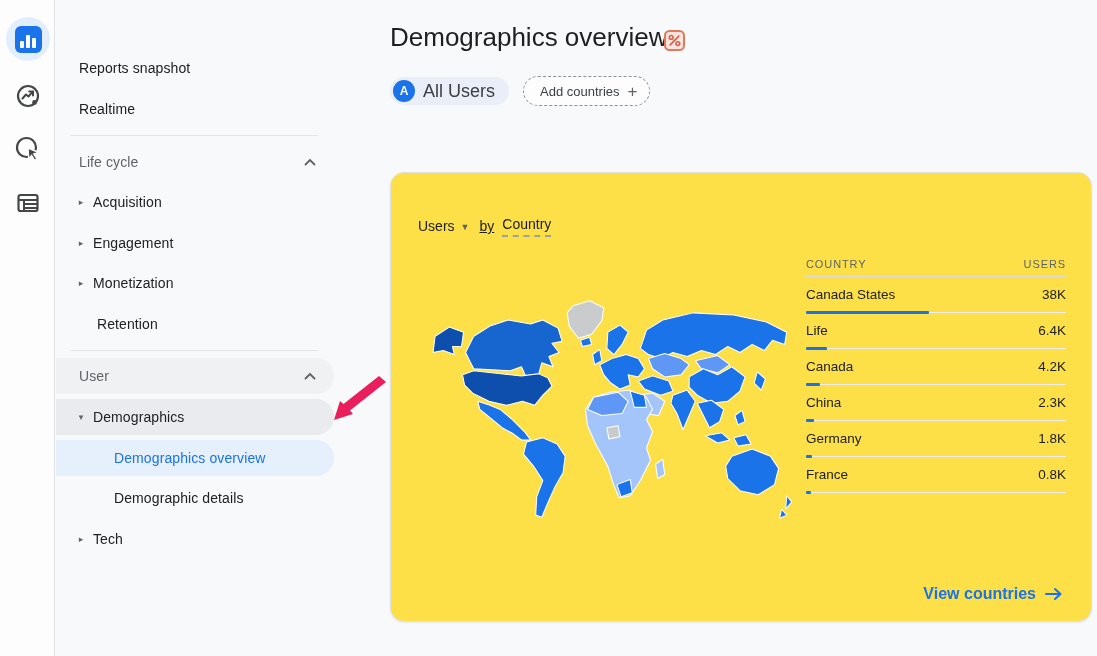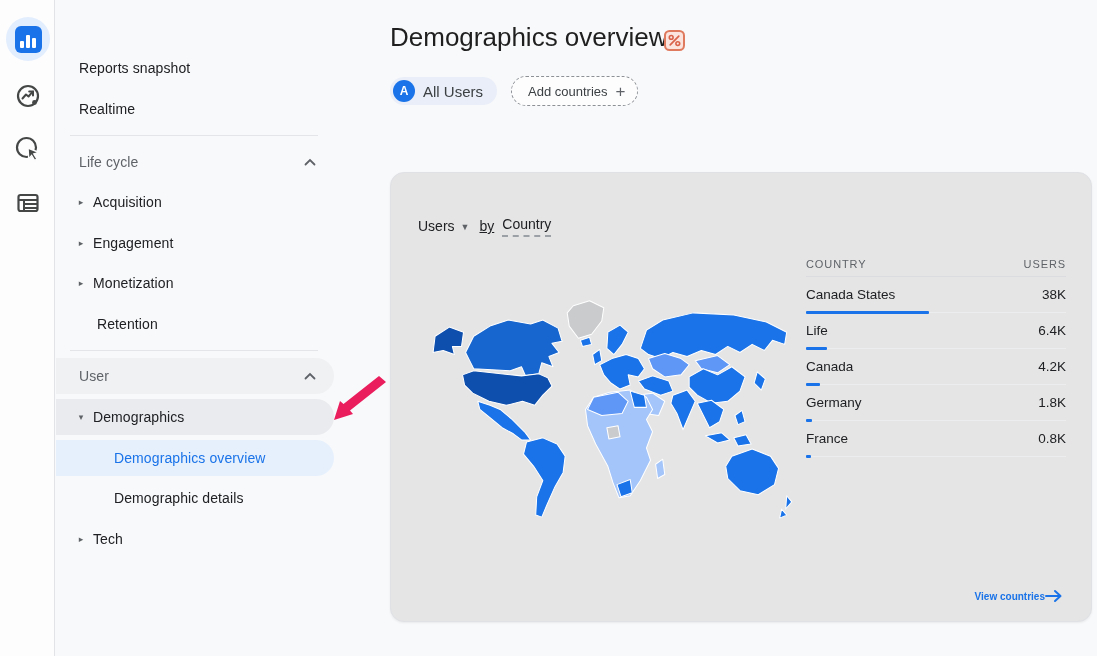--- a/index.html
+++ b/index.html
@@ -42,43 +42,43 @@
   .annot-arrow { position:absolute; left:330px; top:372px; z-index:9; }
   
   .main { position:absolute; left:360px; top:0; width:737px; height:656px; }
   .page-title { position:absolute; left:30px; top:22px; font-size:26px; font-weight:400; color:#1f1f1f; }
   .title-badge { position:absolute; left:303px; top:29px; cursor:pointer; }
   .chip-row { position:absolute; left:30px; top:76px; height:30px; display:flex; gap:14px; align-items:center; }
   .chip-allusers { display:flex; align-items:center; height:28px; background:#e9eef8;
     border-radius:14px; padding:0 14px 0 3px; gap:8px; cursor:pointer; }
   .chip-avatar { width:22px; height:22px; border-radius:50%; background:var(--accent,#1a73e8);
     color:#fff; font-size:12px; font-weight:700; display:flex; align-items:center; justify-content:center; }
-  .chip-allusers .lbl { font-size:15px; color:#3c4043; }
+  .chip-allusers .lbl { font-size:18px; color:#3c4043; }
   .chip-add { display:flex; align-items:center; height:30px; border:1px dashed #8d9196;
     border-radius:16px; padding:0 12px 0 16px; gap:8px; background:#fdfdfe; cursor:pointer; }
   .chip-add .lbl { font-size:13px; color:#3c4043; }
   .chip-add .plus { font-size:17px; color:#5f6368; font-weight:400; line-height:1; }
   
-  .card { position:absolute; left:30px; top:172px; width:702px; height:450px; background:#e5e5e5;
+  .card { position:absolute; left:30px; top:172px; width:702px; height:450px; background:#fde047;
     border:1px solid #dfe1e5; border-radius:14px; box-shadow:0 1px 2px rgba(60,64,67,.08);padding-left:39px; }
   .card-header { position:absolute; left:27px; top:28px; font-size:14px; color:#202124;
     display:flex; align-items:center; gap:5px; }
   .card-header .caret { font-size:9px; color:#5f6368; margin:2px 2px 0 1px; cursor:pointer; }
   .card-header .by { color:#202124; margin:17px 3px;text-decoration:underline; }
   .dim-link { border-bottom:2px dashed #9aa0a6; padding-bottom:3px; cursor:pointer; }
   .map-wrap { position:absolute; left:38px; top:120px; width:376px; height:244px; }
   
   .geo-table { position:absolute; left:415px; top:78px; width:260px; }
   .geo-thead { display:flex; justify-content:space-between; align-items:flex-end; height:26px;
     font-size:11px; letter-spacing:.9px; color:#5f6368; border-bottom:1px solid #dadce0; padding-bottom:6px; }
   .geo-row { position:relative; height:36px; display:flex; justify-content:space-between;
     align-items:center; border-bottom:1px solid #ebedef; font-size:13.5px; color:#202124; cursor:default; }
   .geo-row .bar { position:absolute; left:0; bottom:-2px; height:3px; background:var(--accent,#1a73e8); border-radius:1px; }
-  .card-footer-link { position:absolute; right:28px; bottom:18px; display:flex; gap:0; align-items:center;
-    color:var(--accent,#1a73e8); font-size:10px; font-weight:700; cursor:pointer; }
+  .card-footer-link { position:absolute; right:28px; bottom:18px; display:flex; gap:9px; align-items:center;
+    color:var(--accent,#1a73e8); font-size:16px; font-weight:700; cursor:pointer; }
   svg { display:block; }
 </style>
 </head>
 <body>
 
 <div class="rail">
   <div class="rail-item selected" style="top:17px">
     <span class="reports-glyph">
       <i style="height:7px"></i>
         <i style="height:13px"></i>
@@ -266,20 +266,25 @@
         <span>Life</span>
         <span>6.4K</span>
         <i class="bar" style="width: 21px;"></i>
       </div>
       <div class="geo-row">
         <span>Canada</span>
         <span>4.2K</span>
         <i class="bar" style="width: 14px;"></i>
       </div>
       <div class="geo-row">
+        <span>China</span>
+        <span>2.3K</span>
+        <i class="bar" style="width: 8px;"></i>
+      </div>
+      <div class="geo-row">
         <span>Germany</span>
         <span>1.8K</span>
         <i class="bar" style="width: 6px;"></i>
       </div>
       <div class="geo-row">
         <span>France</span>
         <span>0.8K</span>
         <i class="bar" style="width: 5px;"></i>
       </div>
     </div>

